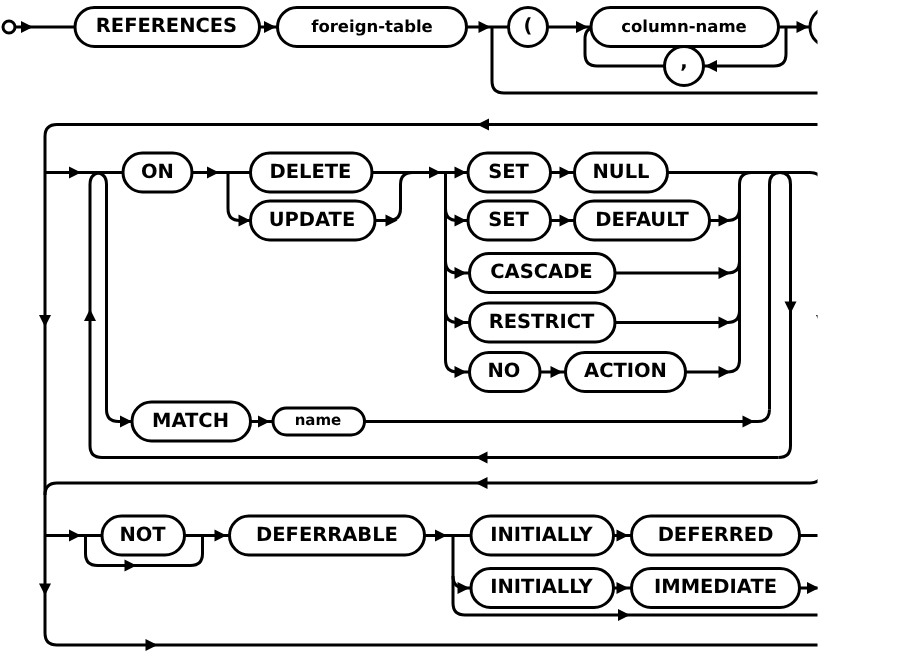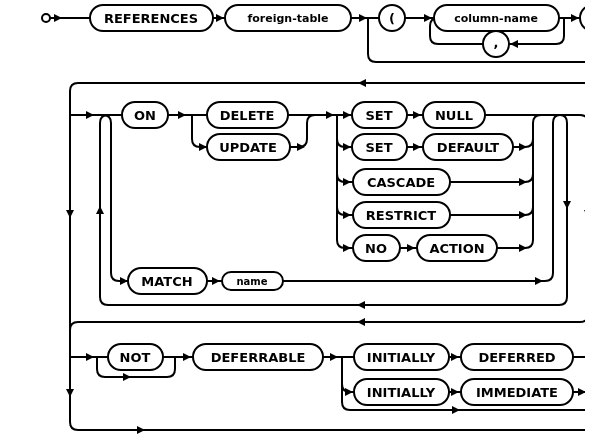--- a/index.html
+++ b/index.html
@@ -1,16 +1,16 @@
 <!DOCTYPE html>
 <html><head>
 <meta charset="utf-8">
 <style>
   html,body{margin:0;padding:0;background:#fff;}
-  .stage{width:545px;height:438px;position:relative;background:#fff;overflow:hidden;padding-left:40px;}
+  .stage{width:545px;height:438px;position:relative;background:#fff;overflow:hidden;}
   svg{display:block;}
   .kw{font-family:"DejaVu Sans","Liberation Sans",sans-serif;font-weight:bold;font-size:13px;fill:#000;}
   .nt{font-family:"DejaVu Sans","Liberation Sans",sans-serif;font-weight:bold;font-size:11px;fill:#000;}
   .sm{font-family:"DejaVu Sans","Liberation Sans",sans-serif;font-weight:bold;font-size:10px;fill:#000;}
   .pn{font-family:"DejaVu Sans","Liberation Sans",sans-serif;font-weight:bold;font-size:13px;fill:#000;}
   text{text-anchor:middle;dominant-baseline:central;}
   .ln{fill:none;stroke:#000;stroke-width:2;stroke-linecap:butt;}
   .nd{fill:#fff;stroke:#000;stroke-width:2;}
   .ah{fill:#000;stroke:none;}
 </style>

